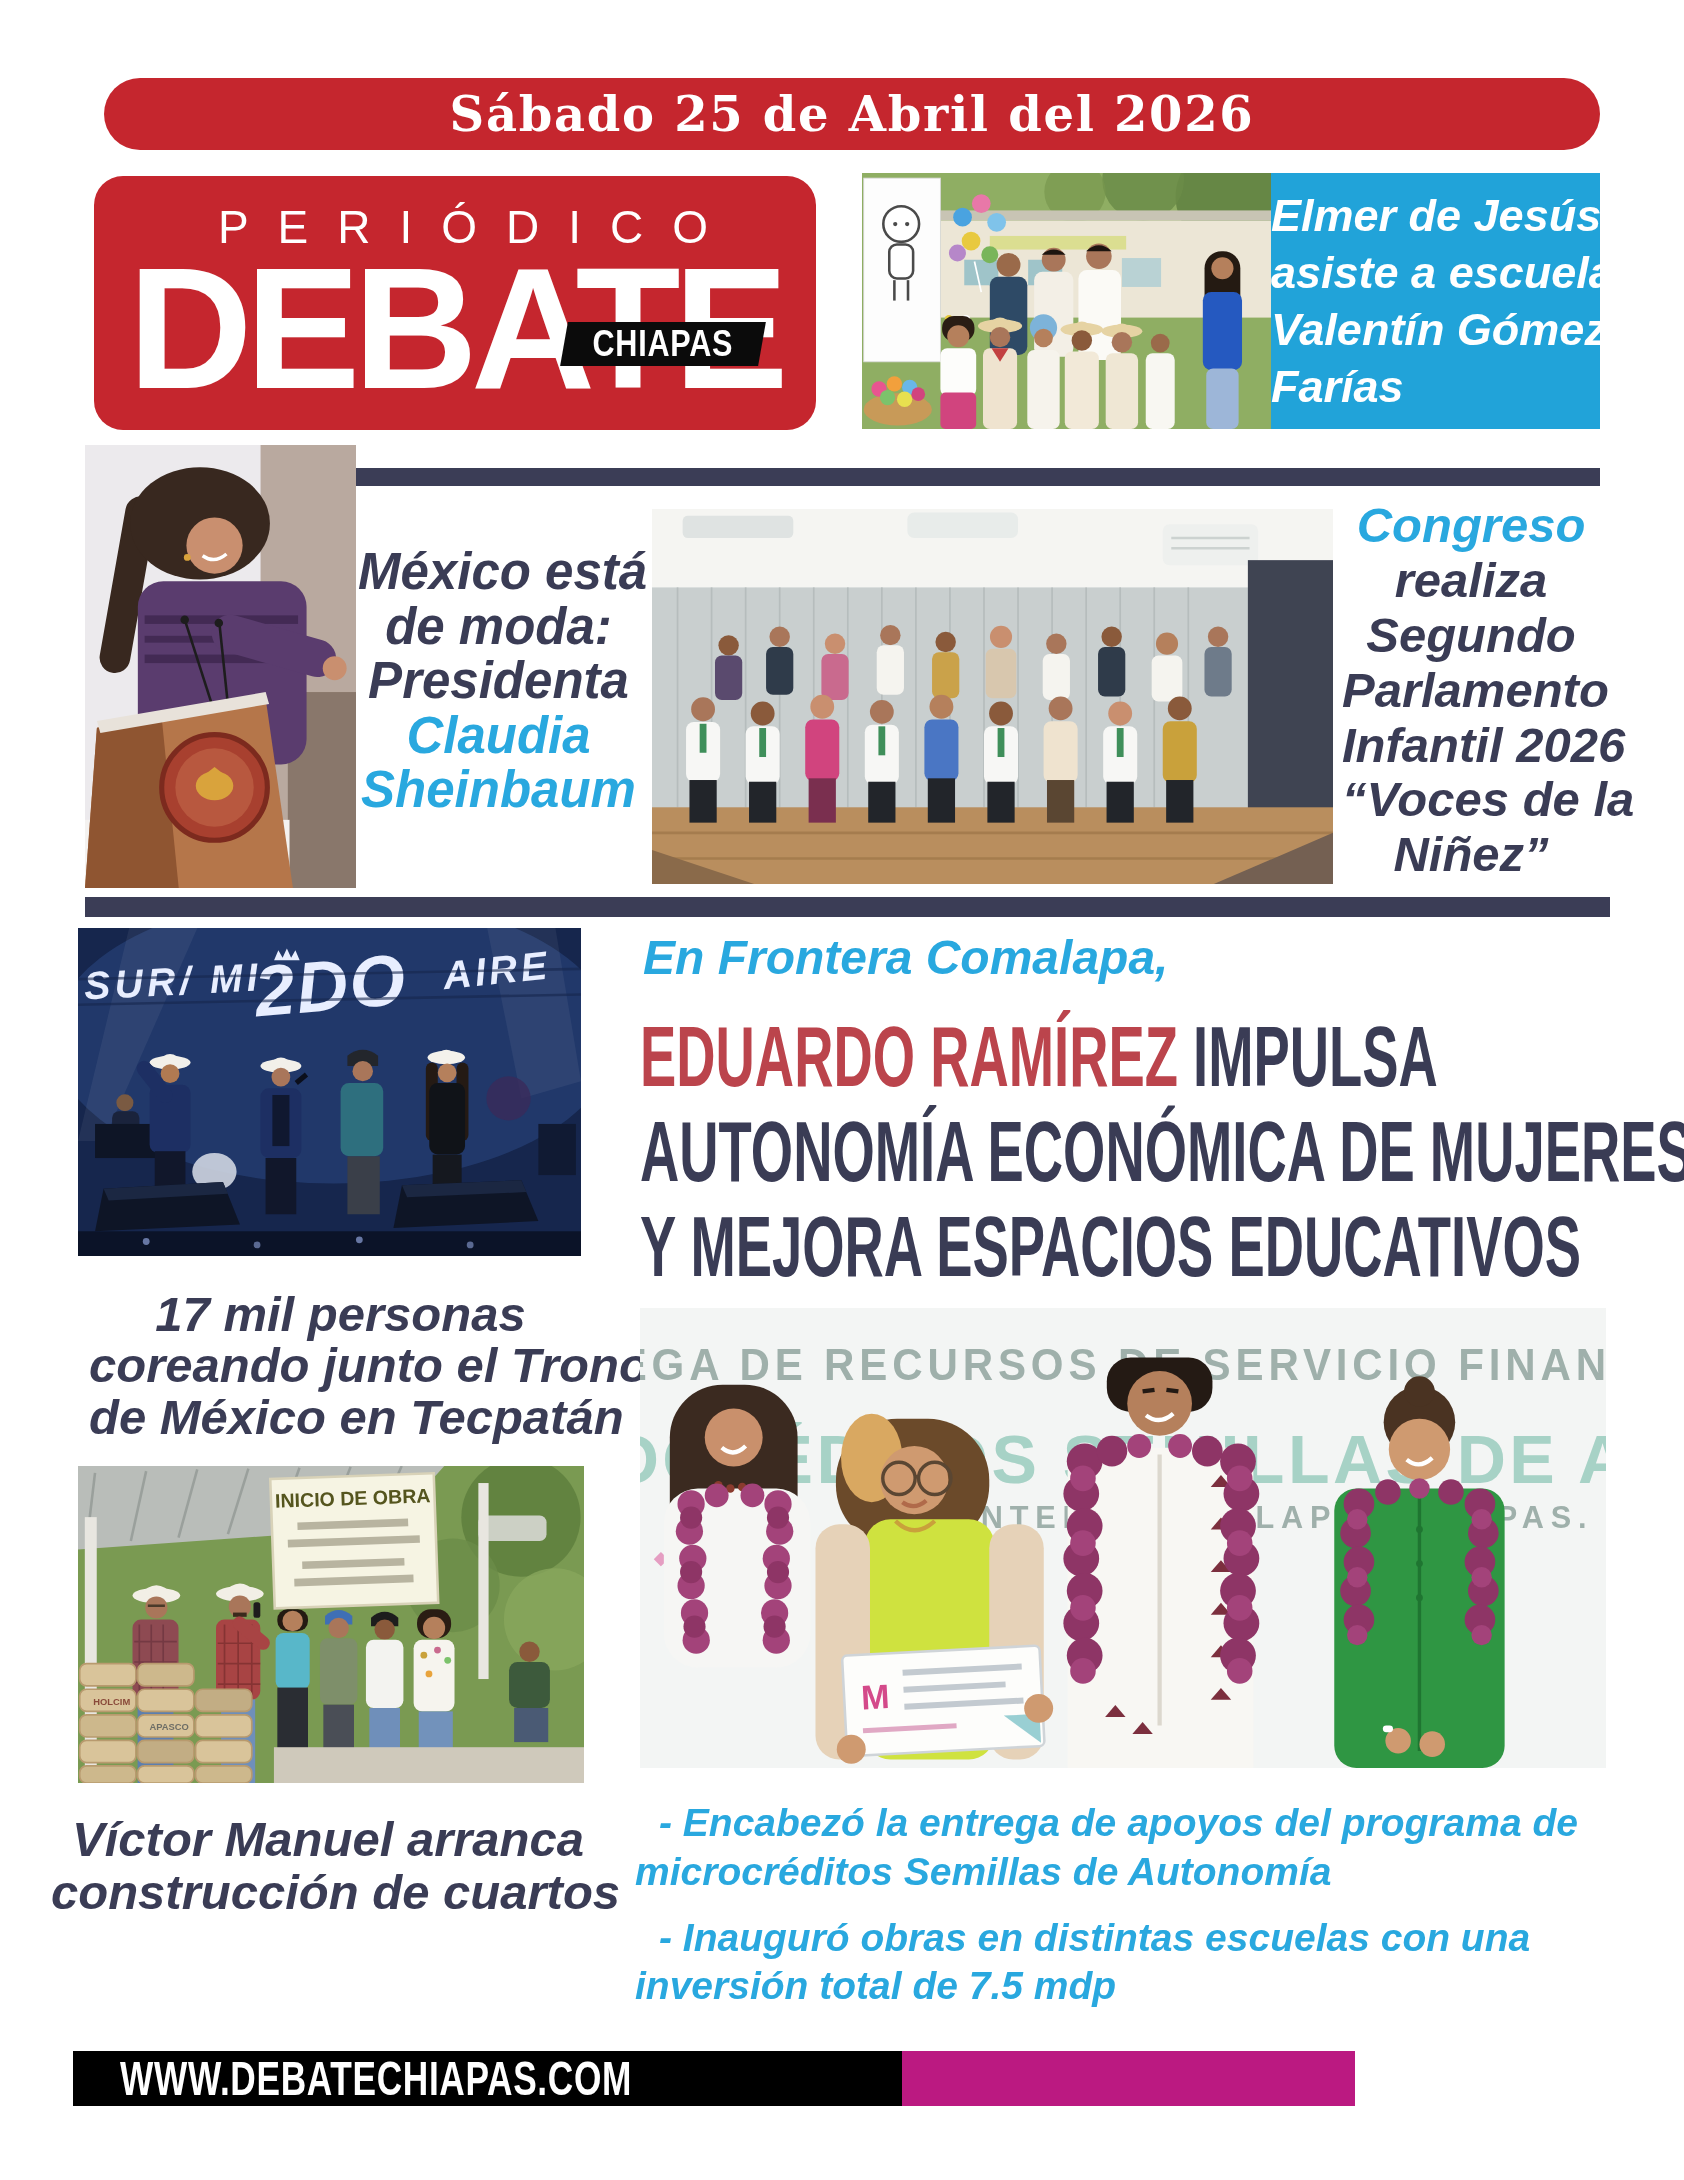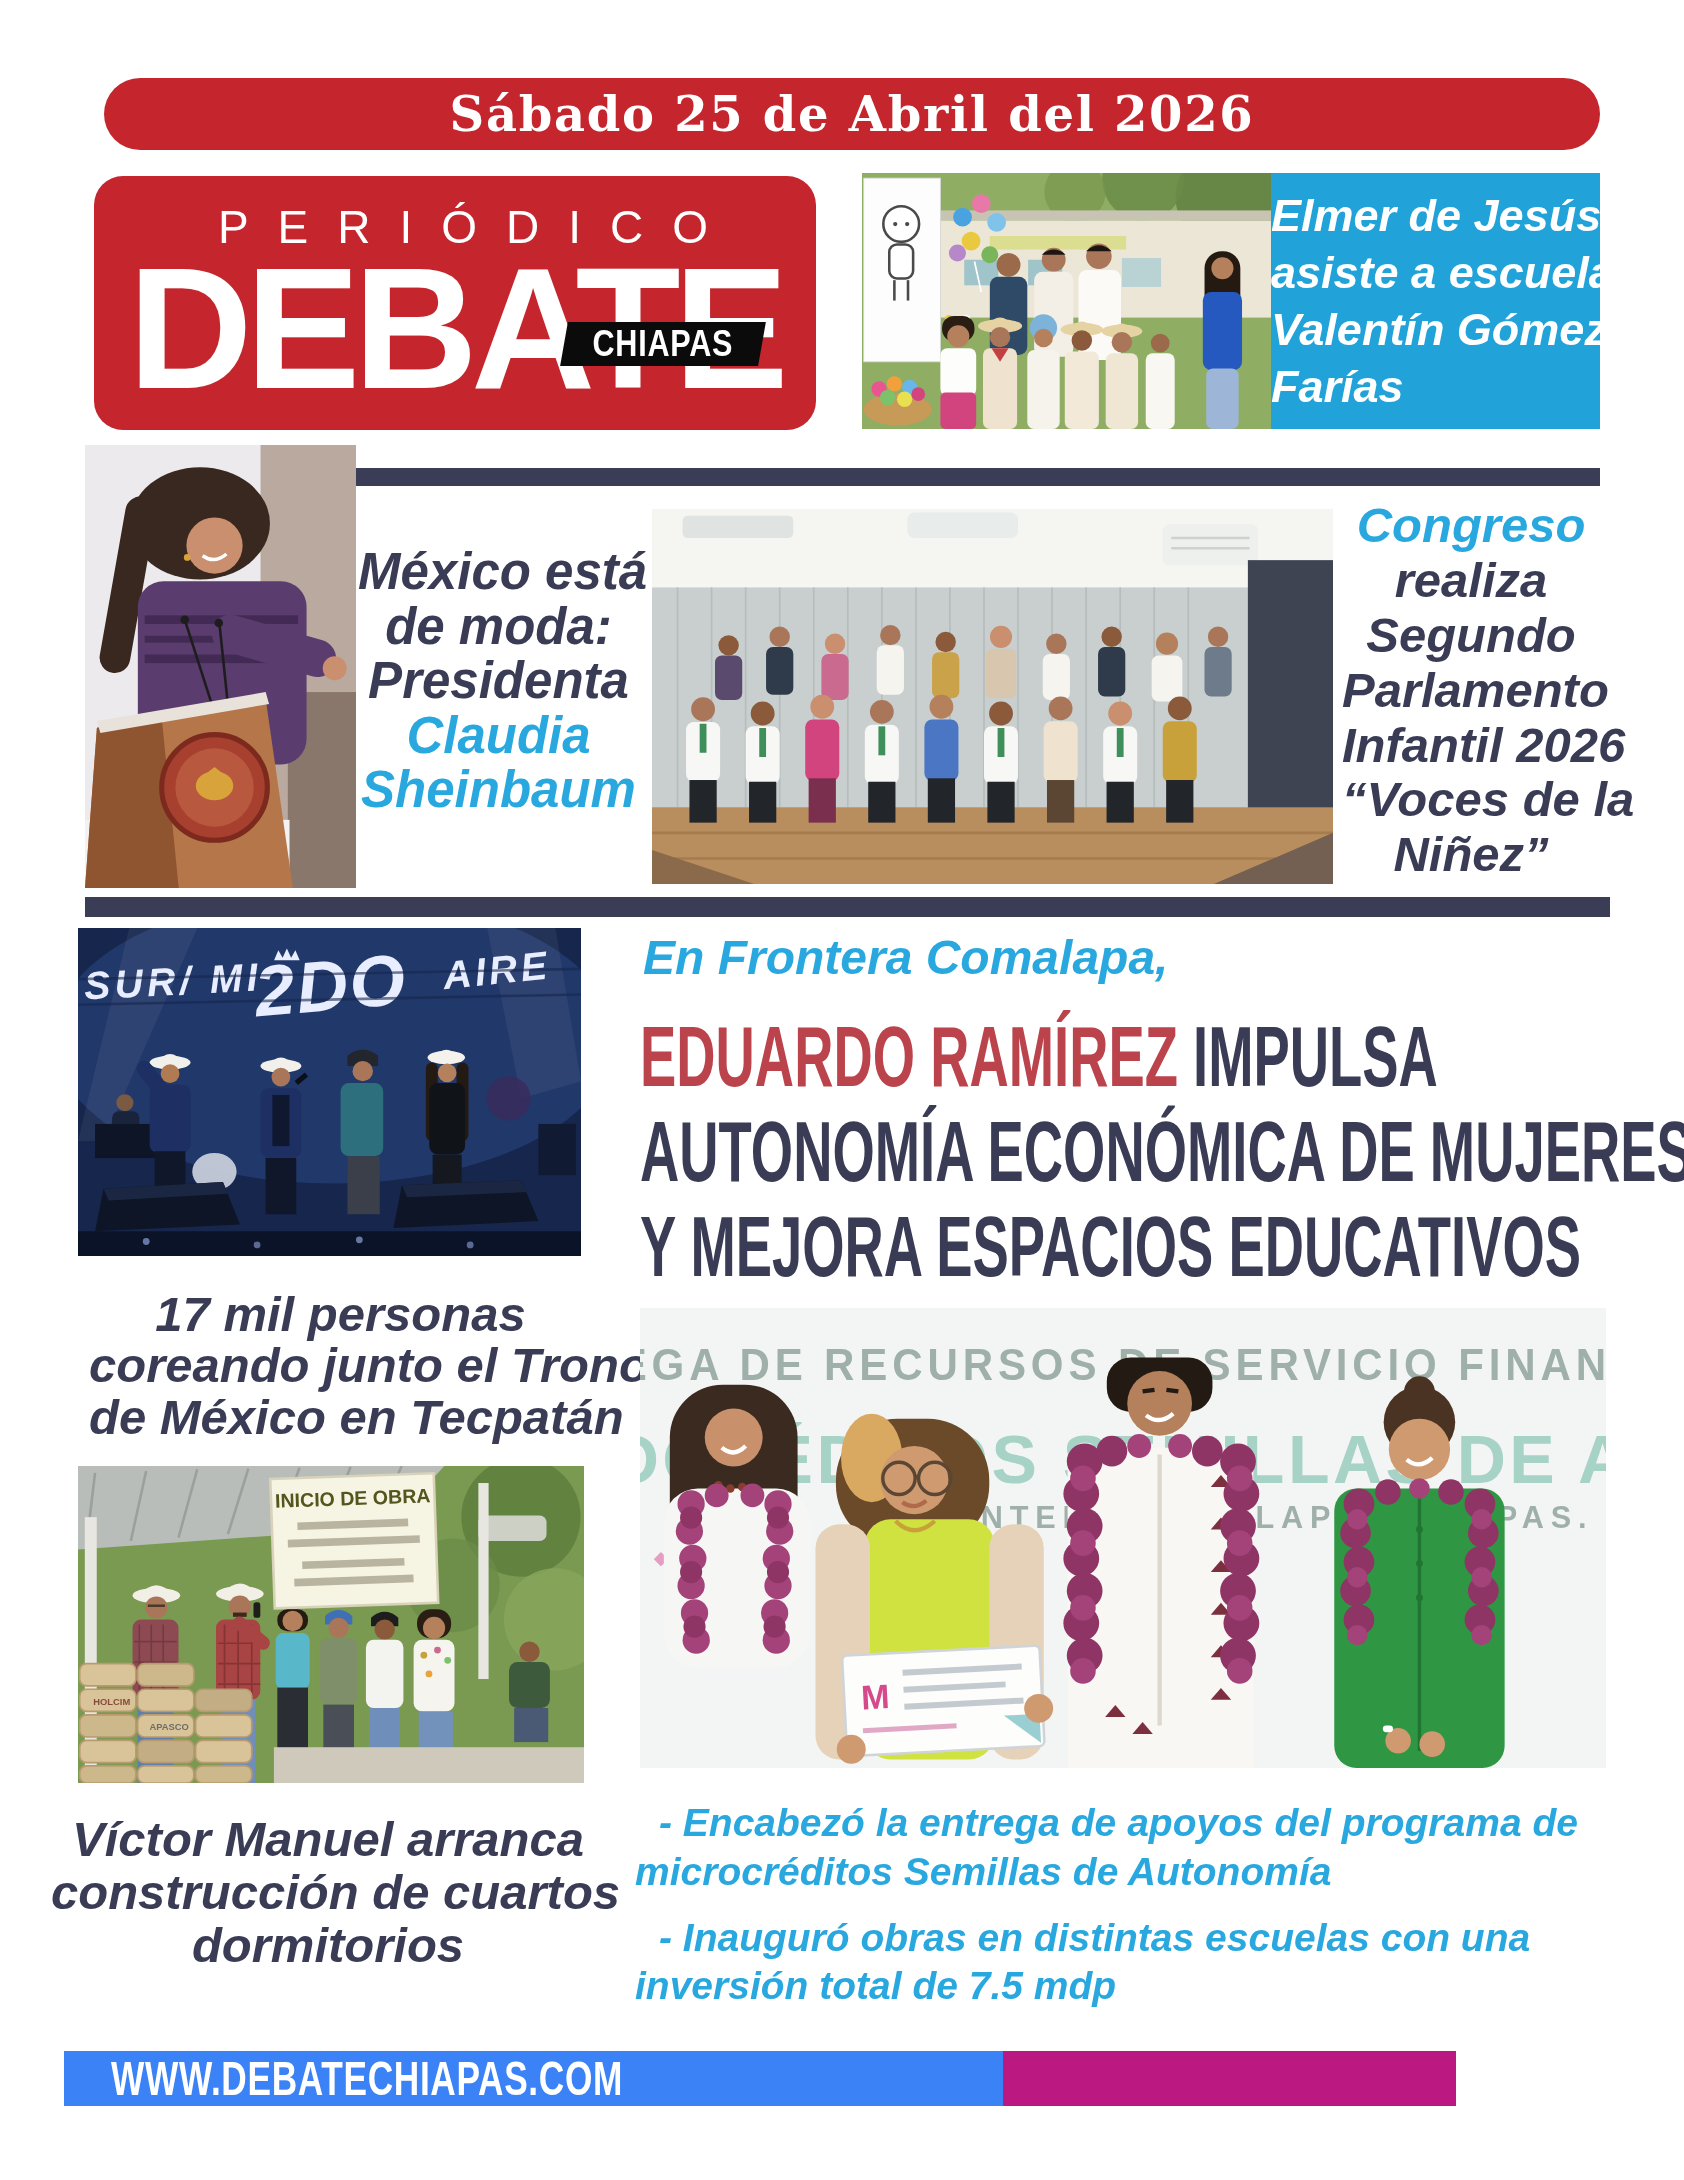--- a/index.html
+++ b/index.html
@@ -42,21 +42,21 @@
   .hl-victor{left:51px;top:1813px;width:554px;font-size:49px;line-height:1.08;}
   
   .kicker-main{left:643px;top:930px;font-size:48px;font-weight:bold;font-style:italic;color:#29a8df;white-space:nowrap;}
   .main-line{left:640px;font-size:85px;font-weight:bold;line-height:1;white-space:nowrap;}
   .cond{display:inline-block;transform:scaleX(.64);transform-origin:0 50%;white-space:nowrap;}
   .ml1{top:1014px;} .ml2{top:1109px;} .ml3{top:1204px;}
   .red{color:#bb444c;}
   .bullets{left:635px;top:1799px;width:980px;}
   .bullets p{margin:0 0 17px 0;color:#29a8df;font-weight:bold;font-style:italic;font-size:39px;line-height:1.25;text-indent:24px;}
   
-  .footer-bar{left:64px;top:2051px;width:1392px;height:55px;background:#3b82f6;}
+  .footer-bar{left:73px;top:2051px;width:1282px;height:55px;background:#000000;}
   .footer-url{position:absolute;left:47px;top:0;height:55px;line-height:55px;color:#fff;font-weight:bold;
               font-size:49px;letter-spacing:0.9px;transform:scaleX(.72);transform-origin:0 50%;white-space:nowrap;}
   .footer-magenta{position:absolute;right:0;top:0;width:453px;height:55px;background:#bb1981;}
 </style>
 </head>
 <body>
 
 <div id="page">
 
   <div class="abs date-pill">
@@ -489,21 +489,20 @@
         <rect x="138" y="352" width="66" height="20" rx="8" fill="#cdb88c" stroke="#b89a6e" stroke-width="2"></rect>
         <text x="18" y="280" font-size="11" font-weight="bold" fill="#8a4a3a">HOLCIM</text>
         <text x="84" y="310" font-size="11" font-weight="bold" fill="#6e6e66">APASCO</text>
       </g>
     </svg>
   </div>
 
   <div class="abs hl hl-victor navy">
     <div class="ln">Víctor Manuel arranca</div>
     <div class="ln">construcción de cuartos</div>
-    <div class="ln">dormitorios</div>
   </div>
 
   <div class="abs kicker-main">En Frontera Comalapa,</div>
   <div class="abs main-line ml1">
     <span class="cond"><span class="red">EDUARDO RAMÍREZ</span><span class="navy"> IMPULSA</span></span>
   </div>
   <div class="abs main-line ml2">
     <span class="cond navy">AUTONOMÍA ECONÓMICA DE MUJERES</span>
   </div>
   <div class="abs main-line ml3">

